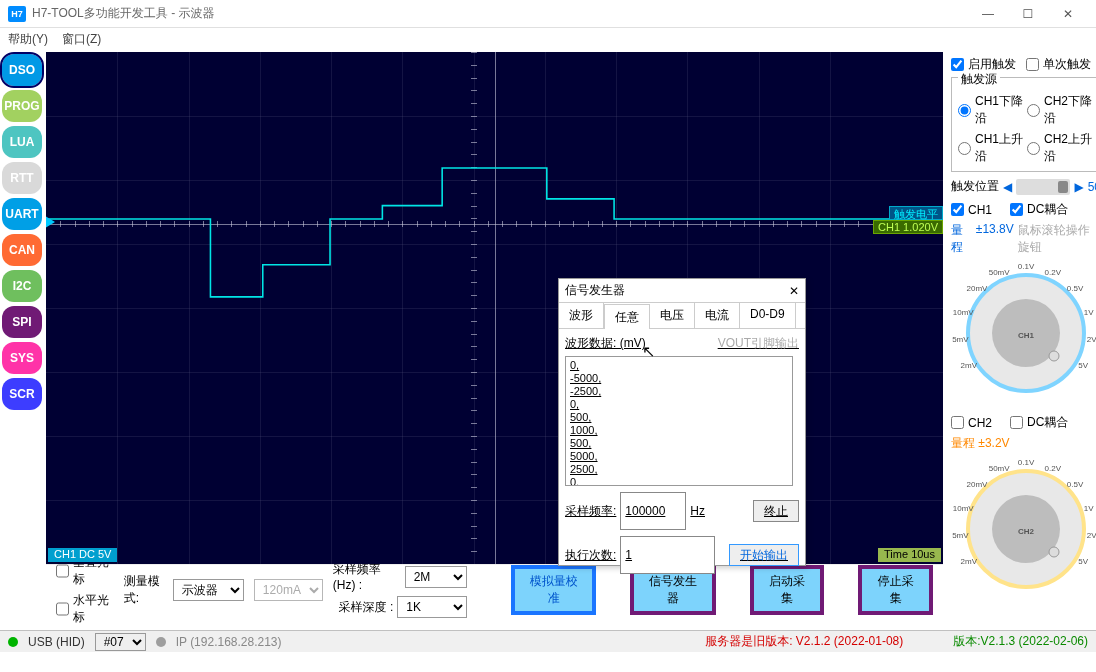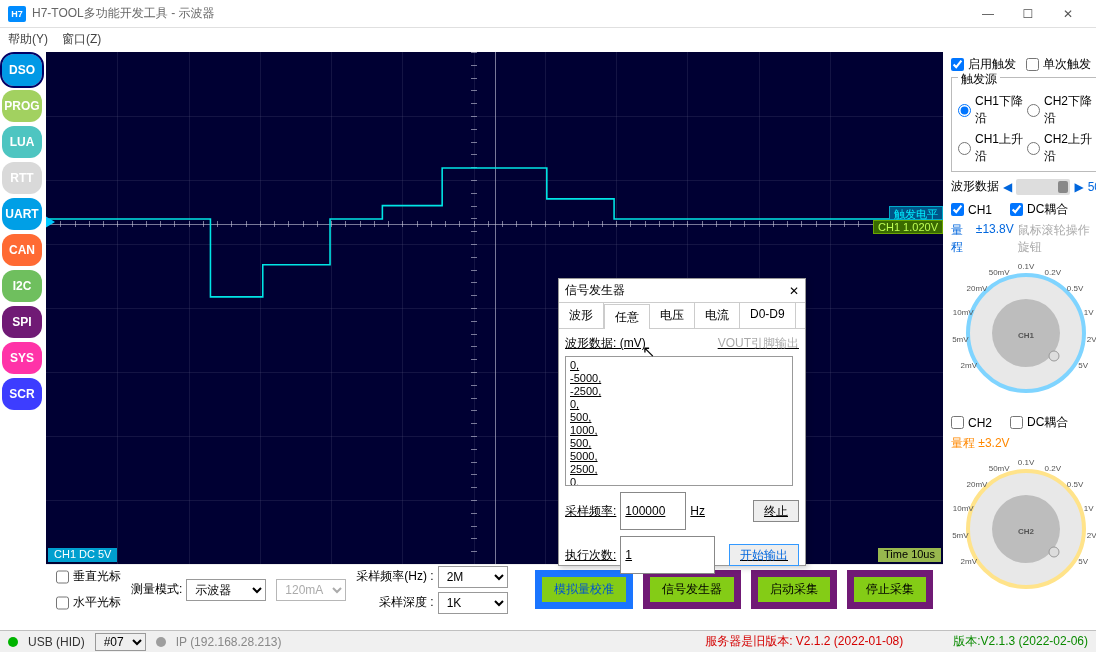--- a/index.html
+++ b/index.html
@@ -60,21 +60,21 @@
 .right .slider-row { display:flex; align-items:center; gap:4px; margin-bottom:6px;}
 .right .slider { flex:1; height:16px; background:#ddd; position:relative; border-radius:2px;}
 .right .slider .thumb { position:absolute; right:2px; top:2px; width:10px; height:12px; background:#888; border-radius:2px;}
 .right .kn { width:150px; height:150px; margin:auto; position:relative;}
 
 .bottombar { height: 50px; padding: 4px 10px; display:flex; align-items:center; gap:10px; border-top: 1px solid #eee;}
 .bottombar .col { display:flex; flex-direction:column; gap:4px;}
 .bottombar .chk2 { display:flex; align-items:center; gap:4px;}
 .bottombar label { display:flex; align-items:center; gap:4px;}
 .bottombar select, .bottombar input { border:1px solid #999; padding:2px 4px; height:22px; background:#fff;}
-.bottombar .btn { border:7px solid #701a75; padding:4px 12px; background:#84cc16; cursor:pointer;}
+.bottombar .btn { border:4px solid #701a75; padding:4px 12px; background:#7dd3fc; cursor:pointer;margin-left:24px;}
 .bottombar .btn.blue { color:#0055cc; border-color:#1a75ff;}
 
 .status { height: 22px; border-top:1px solid #c0c0c0; background:#f0f0f0; display:flex; align-items:center; padding:0 8px; gap:10px; color:#333;}
 .status .dot { width:10px; height:10px; border-radius:50%;}
 .status .spacer{flex:1;}
 
 .dial-svg text { font-size: 8px; fill:#555;}
 </style>
 </head>
 <body>
@@ -302,21 +302,21 @@
             <input type="radio" name="ts" style="">
             <span>CH1上升沿</span>
           </label>
         <label class="radio">
             <input type="radio" name="ts" style="">
             <span>CH2上升沿</span>
           </label>
       </div>
     </div>
     <div class="slider-row">
-      <span>波形数据</span>
+      <span>触发位置</span>
       <span style="color:#0066dd">◀</span>
       <div class="slider">
           <div class="thumb"></div>
         </div>
       <span style="color:#0066dd">▶</span>
       <span style="color:#0066dd">50</span>
     </div>
 
     <div style="display:flex; gap:18px">
       <label class="chk">

